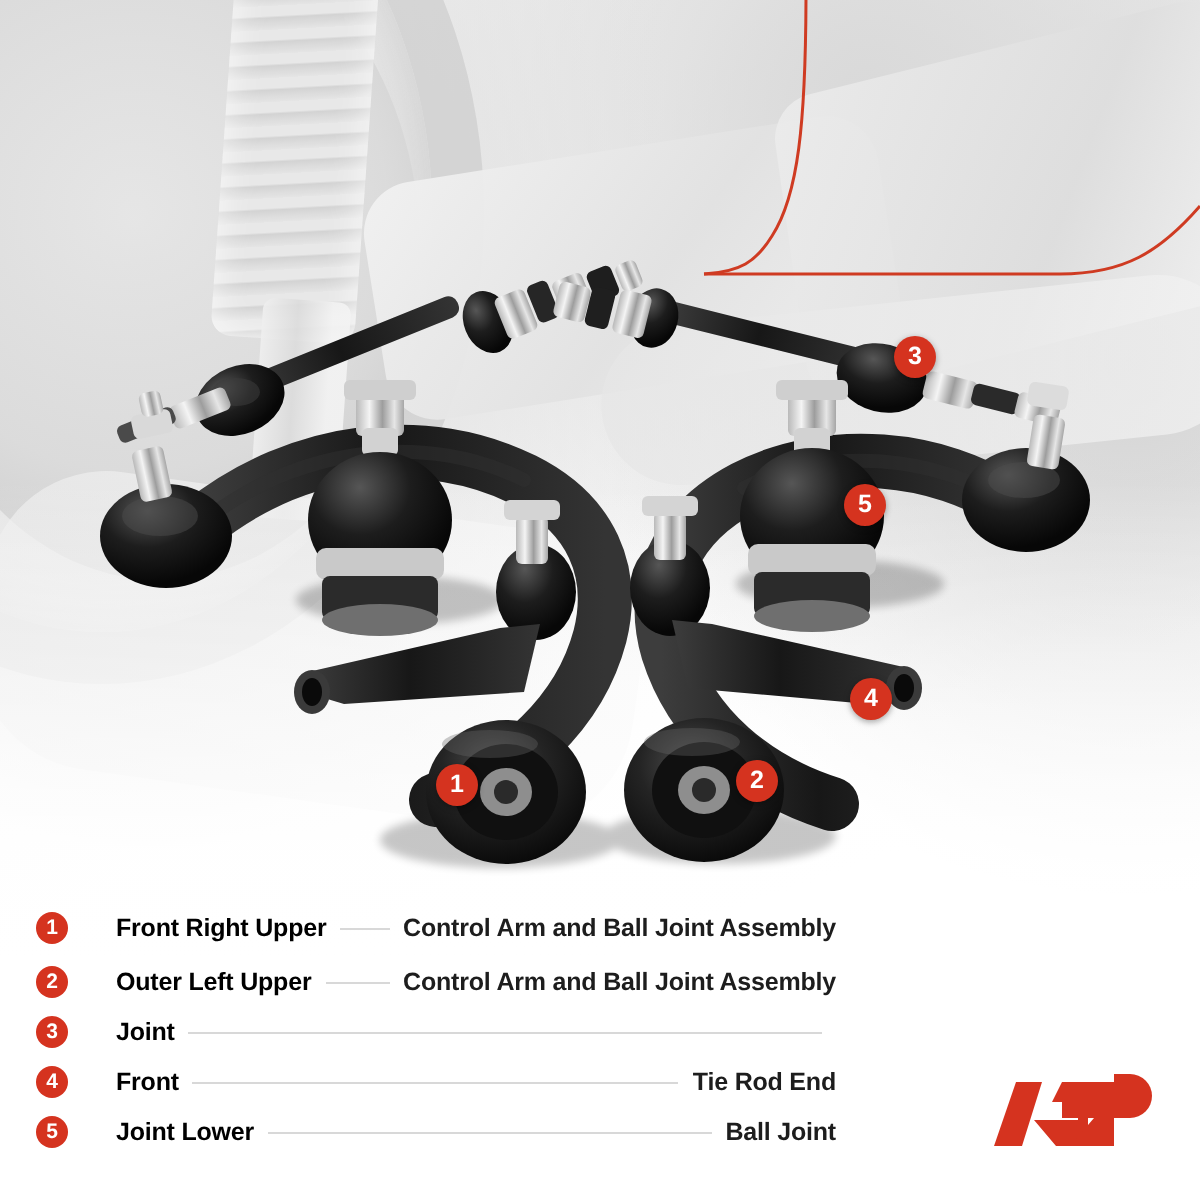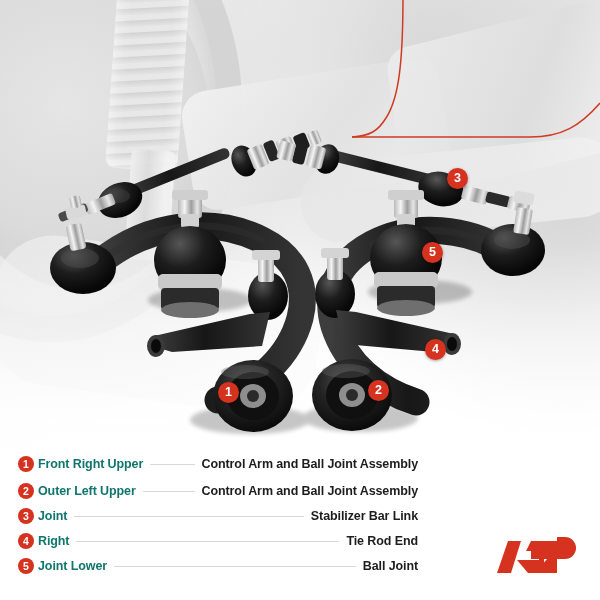--- a/index.html
+++ b/index.html
@@ -61,21 +61,21 @@
   .cal{position:absolute;width:21px;height:21px;border-radius:50%;
     background:#d5331f;color:#fff;font-size:12.5px;font-weight:bold;
     display:flex;align-items:center;justify-content:center;
     box-shadow:0 1px 3px rgba(0,0,0,.35);line-height:1;}
 
   
   .legend{position:absolute;left:0;top:450px;width:600px;height:130px;}
   .row{position:absolute;left:18px;width:400px;height:22px;display:flex;align-items:center;}
   .rbadge{width:16px;height:16px;border-radius:50%;background:#d5331f;color:#fff;
     font-size:10.5px;font-weight:bold;display:flex;align-items:center;justify-content:center;flex:0 0 auto;line-height:1;}
-  .rleft{margin-left:4px;font-size:12.5px;font-weight:bold;color:#0f766e;white-space:nowrap;letter-spacing:-.1px;}
+  .rleft{margin-left:24px;font-size:12.5px;font-weight:bold;color:#000000;white-space:nowrap;letter-spacing:-.1px;}
   .rdots{flex:1 1 auto;height:1px;background:#d8d8d8;margin:0 7px;min-width:10px;}
   .rright{font-size:12.5px;font-weight:bold;color:#1d1d1d;white-space:nowrap;text-align:right;letter-spacing:-.1px;}
 
   
   .logo{position:absolute;left:495px;top:533px;width:86px;height:44px;}
 </style>
 </head>
 <body>
 
 <div id="stage">
@@ -278,28 +278,27 @@
       <div class="rdots"></div>
       <div class="rright">Control Arm and Ball Joint Assembly</div>
     </div>
 
     <div class="row" style="top:55px">
       <div class="rbadge">
           <span>3</span>
         </div>
       <div class="rleft">Joint</div>
       <div class="rdots"></div>
-      <div class="rright">Stabilizer Bar Link</div>
     </div>
 
     <div class="row" style="top:80px">
       <div class="rbadge">
           <span>4</span>
         </div>
-      <div class="rleft">Right</div>
+      <div class="rleft">Front</div>
       <div class="rdots"></div>
       <div class="rright">Tie Rod End</div>
     </div>
 
     <div class="row" style="top:105px">
       <div class="rbadge">
           <span>5</span>
         </div>
       <div class="rleft">Joint Lower</div>
       <div class="rdots"></div>

